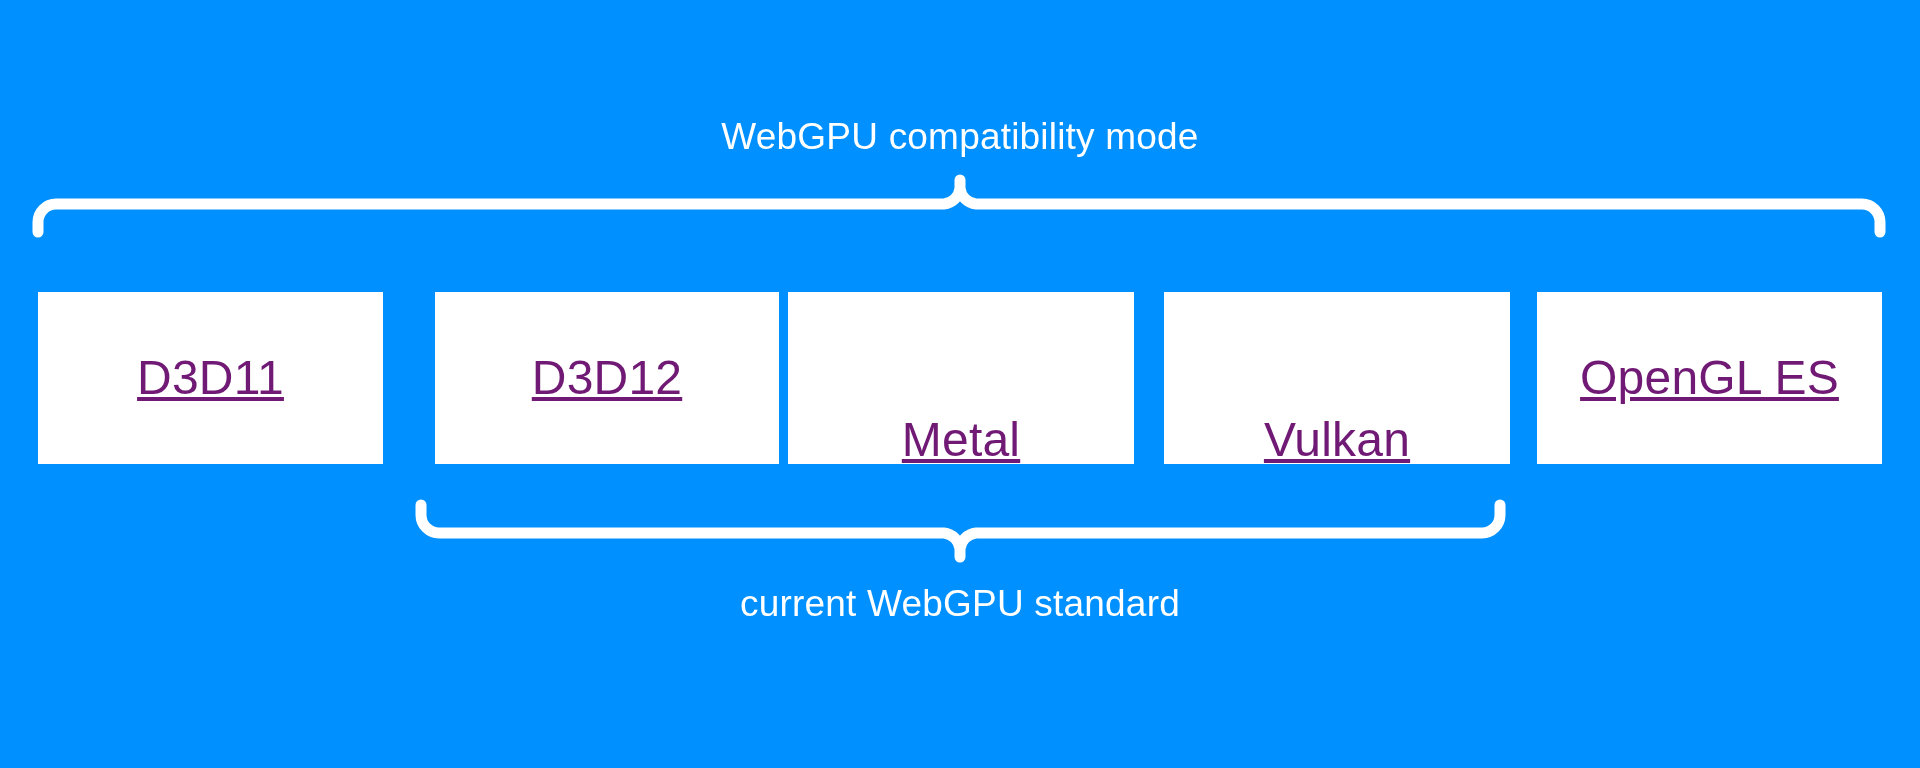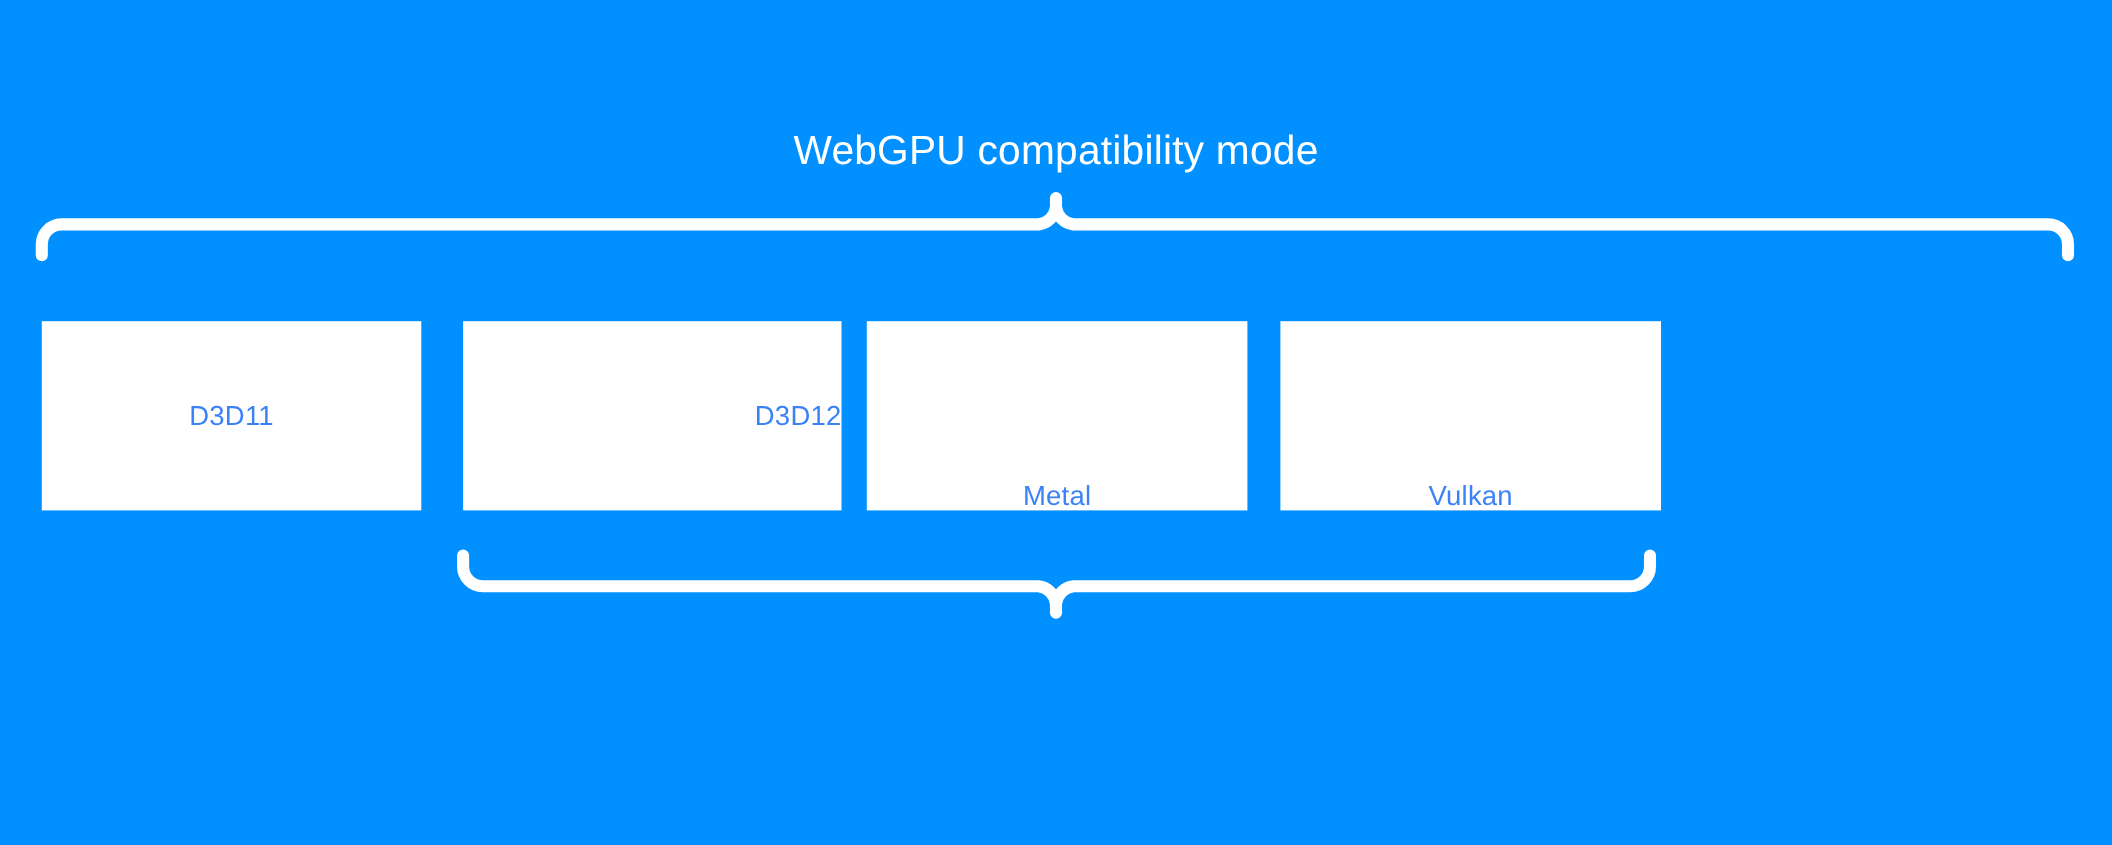--- a/index.html
+++ b/index.html
@@ -74,30 +74,31 @@
     top: 0;
     height: 172px;
     background: #ffffff;
     display: flex;
     align-items: center;
     justify-content: center;
     box-sizing: border-box;
   }
 
   .api-box-label {
-    color: #3b82f6;
-    font-size: 25px;
+    color: #701a75;
+    font-size: 48px;
     font-weight: 400;
     letter-spacing: 0.2px;
     line-height: 1;
     white-space: nowrap;
+    text-decoration: underline;
   }
 
   .box-0 { left: 38px;   width: 345px; }
-  .box-1 { left: 421px;  width: 344px; justify-content: flex-end; }
+  .box-1 { left: 435px;  width: 344px; }
   .box-2 { left: 788px;  width: 346px; align-items: flex-end; }
   .box-3 { left: 1164px; width: 346px; align-items: flex-end; }
   .box-4 { left: 1537px; width: 345px; }
 </style>
 </head>
 <body>
 
 <div id="diagram">
 
   <div class="top-caption">WebGPU compatibility mode</div>
@@ -127,31 +128,35 @@
     </div>
 
     <div class="api-box box-2">
       <span class="api-box-label">Metal</span>
     </div>
 
     <div class="api-box box-3">
       <span class="api-box-label">Vulkan</span>
     </div>
 
+    <div class="api-box box-4">
+      <span class="api-box-label">OpenGL ES</span>
+    </div>
 
   </div>
 
   <svg class="brace-layer" viewBox="0 0 1920 768" width="1920" height="768" aria-hidden="true">
     <path d="M 421 505
              L 421 515
              A 18 18 0 0 0 439 533
              L 944 533
              A 18 18 0 0 1 960 549
              L 960 557
              L 960 549
              A 18 18 0 0 1 976 533
              L 1482 533
              A 18 18 0 0 0 1500 515
              L 1500 505" fill="none" stroke="#ffffff" stroke-width="11" stroke-linecap="round" stroke-linejoin="round"></path>
   </svg>
 
+  <div class="bottom-caption">current WebGPU standard</div>
 
 </div>
 
 </body></html>

